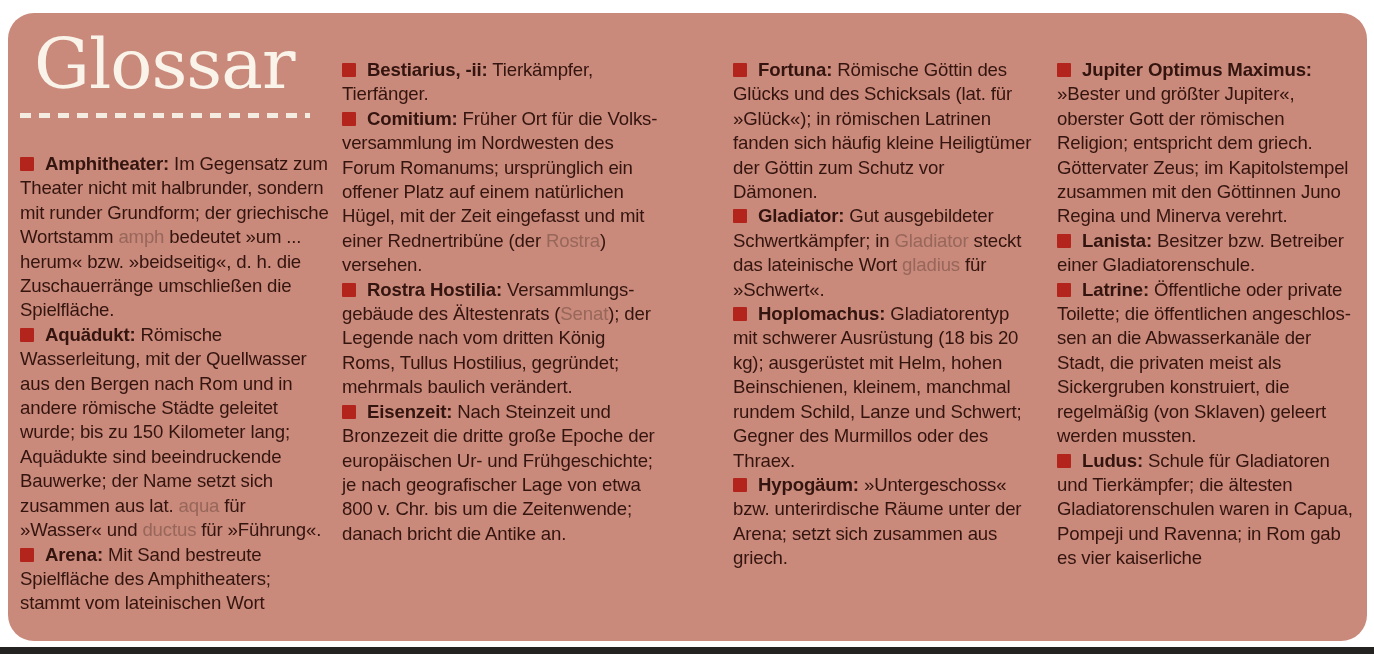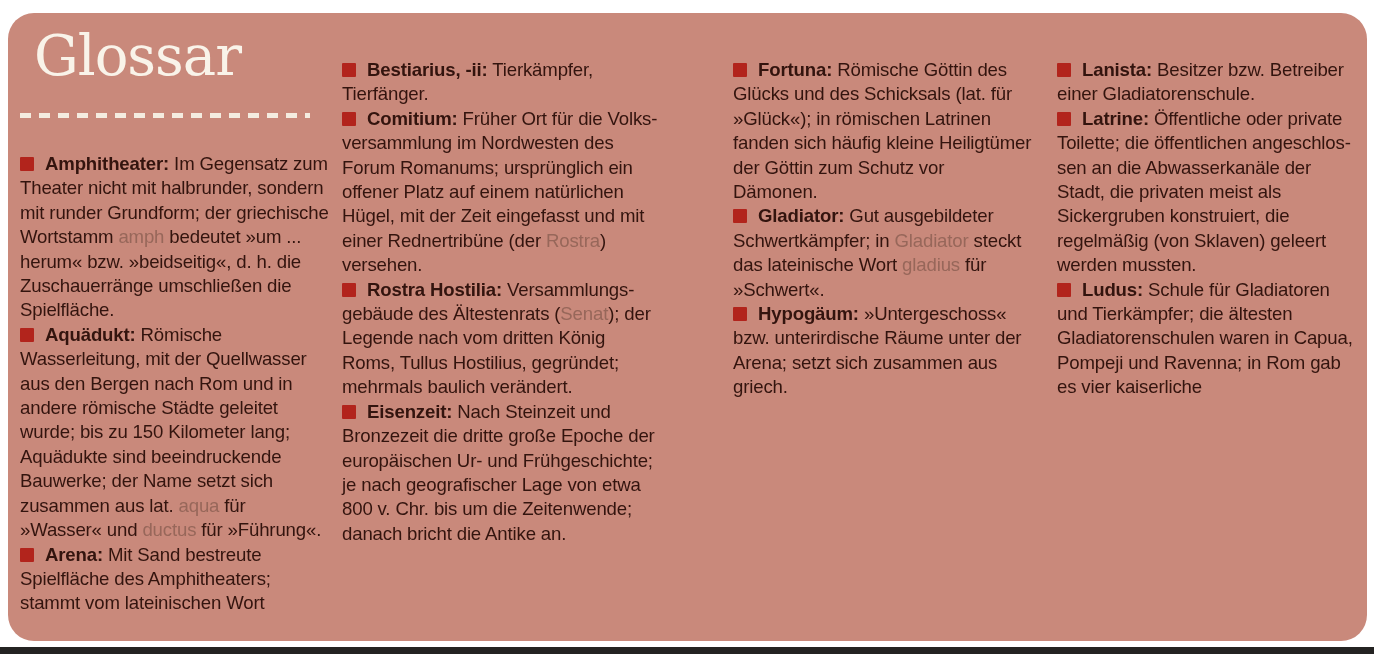--- a/index.html
+++ b/index.html
@@ -14,21 +14,21 @@
     background:#c9897b;
     border-radius:26px;
   }
   .page-edge{
     position:absolute;left:0;right:0;bottom:0;height:7px;
     background:#242322;
   }
   .title{
     position:absolute;left:26px;top:8px;
     font-family:"DejaVu Serif", serif;
-    font-size:56px;line-height:1.25;font-weight:500;
+    font-size:70px;line-height:1.25;font-weight:500;
     color:#f9f3e9;letter-spacing:-1px;
   }
   .divider{
     position:absolute;left:12px;top:100px;width:290px;height:5px;
     background:repeating-linear-gradient(to right,#f4ece0 0 11px,transparent 11px 19px);
   }
   .col{
     position:absolute;
     font-size:18.6px;line-height:24.4px;letter-spacing:-0.15px;
     color:#33140e;
@@ -60,22 +60,24 @@
       </div>
     <div class="col col-2">
         <p class="entry"><span class="bullet"></span><span class="term">Bestiarius, -ii:</span><span class="txt"> Tierkämpfer, Tierfänger.</span></p>
         <p class="entry"><span class="bullet"></span><span class="term">Comitium:</span><span class="txt"> Früher Ort für die Volks­versammlung im Nordwesten des Forum Romanums; ursprünglich ein offener Platz auf einem natürlichen Hügel, mit der Zeit eingefasst und mit einer Rednertribüne (der </span><span class="hl">Rostra</span><span class="txt">) versehen.</span></p>
         <p class="entry"><span class="bullet"></span><span class="term">Rostra Hostilia:</span><span class="txt"> Versammlungs­gebäude des Ältestenrats (</span><span class="hl">Senat</span><span class="txt">); der Legende nach vom dritten König Roms, Tullus Hostilius, gegründet; mehrmals baulich verändert.</span></p>
         <p class="entry"><span class="bullet"></span><span class="term">Eisenzeit:</span><span class="txt"> Nach Steinzeit und Bronzezeit die dritte große Epoche der europäischen Ur- und Frühgeschichte; je nach geografischer Lage von etwa 800 v. Chr. bis um die Zeitenwende; danach bricht die Antike an.</span></p>
       </div>
     <div class="col col-3">
         <p class="entry"><span class="bullet"></span><span class="term">Fortuna:</span><span class="txt"> Römische Göttin des Glücks und des Schicksals (lat. für »Glück«); in römischen Latrinen fanden sich häufig kleine Heiligtümer der Göttin zum Schutz vor Dämonen.</span></p>
         <p class="entry"><span class="bullet"></span><span class="term">Gladiator:</span><span class="txt"> Gut ausgebildeter Schwert­kämpfer; in </span><span class="hl">Gladiator</span><span class="txt"> steckt das lateinische Wort </span><span class="hl">gladius</span><span class="txt"> für »Schwert«.</span></p>
+        <p class="entry"><span class="bullet"></span><span class="term">Hoplomachus:</span><span class="txt"> Gladiatorentyp mit schwerer Ausrüstung (18 bis 20 kg); ausgerüstet mit Helm, hohen Bein­schienen, kleinem, manchmal rundem Schild, Lanze und Schwert; Gegner des Murmillos oder des Thraex.</span></p>
         <p class="entry"><span class="bullet"></span><span class="term">Hypogäum:</span><span class="txt"> »Untergeschoss« bzw. unterirdische Räume unter der Arena; setzt sich zusammen aus griech. </span></p>
       </div>
     <div class="col col-4">
+        <p class="entry"><span class="bullet"></span><span class="term">Jupiter Optimus Maximus:</span><span class="txt"> »Bester und größter Jupiter«, oberster Gott der römischen Religion; entspricht dem griech. Göttervater Zeus; im Kapitols­tempel zusammen mit den Göttinnen Juno Regina und Minerva verehrt.</span></p>
         <p class="entry"><span class="bullet"></span><span class="term">Lanista:</span><span class="txt"> Besitzer bzw. Betreiber einer Gladiatorenschule.</span></p>
         <p class="entry"><span class="bullet"></span><span class="term">Latrine:</span><span class="txt"> Öffentliche oder private Toilette; die öffentlichen angeschlos­sen an die Abwasserkanäle der Stadt, die privaten meist als Sickergruben konstruiert, die regelmäßig (von Sklaven) geleert werden mussten.</span></p>
         <p class="entry"><span class="bullet"></span><span class="term">Ludus:</span><span class="txt"> Schule für Gladiatoren und Tierkämpfer; die ältesten Gladiatoren­schulen waren in Capua, Pompeji und Ravenna; in Rom gab es vier kaiserliche </span></p>
       </div>
   </div>
   <div class="page-edge"></div>
 </div>
 
 </body></html>

